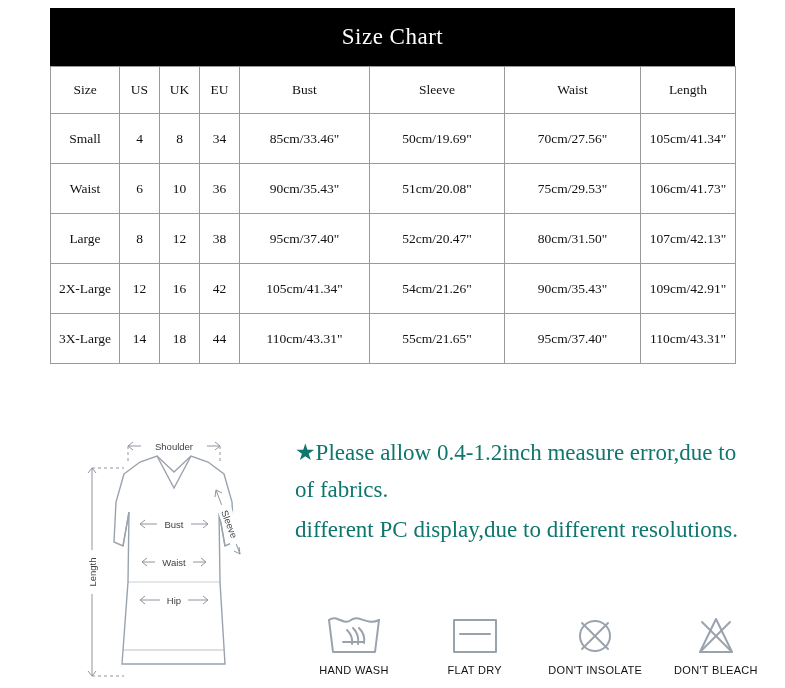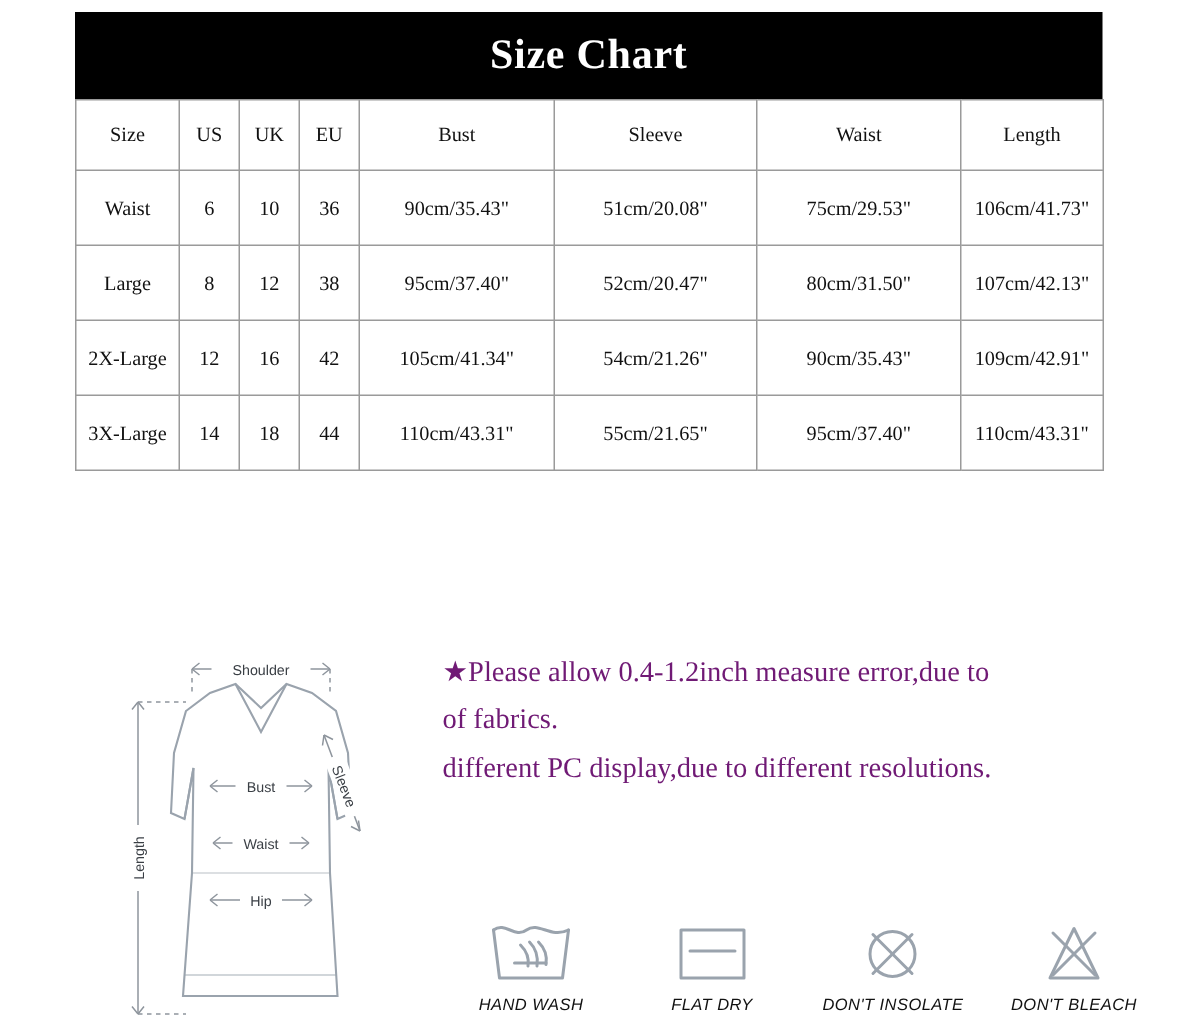--- a/index.html
+++ b/index.html
@@ -22,22 +22,22 @@
     position: absolute;
     left: 50px; top: 8px;
     width: 685px; height: 58px;
     background: #000000;
     color: #ffffff;
     display: flex;
     align-items: center;
     justify-content: center;
   }
   .title-bar .title-text {
-    font-size: 28px;
-    font-weight: bold;
+    font-size: 23px;
+    font-weight: normal;
     letter-spacing: 0.5px;
   }
 
   
   .size-table {
     position: absolute;
     left: 50px; top: 66px;
     width: 685px;
     border-collapse: collapse;
     table-layout: fixed;
@@ -83,22 +83,22 @@
   }
   .diagram svg { display: block; }
 
   
   .notes {
     position: absolute;
     left: 295px; top: 10px;
     width: 480px;
   }
   .note-line {
-    font-size: 19px;
-    color: #701a75;
+    font-size: 23px;
+    color: #0f766e;
     line-height: 1.62;
     white-space: pre-wrap;
   }
   .note-block { margin-bottom: 2px; }
 
   
   .care-row {
     position: absolute;
     left: 300px; top: 178px;
     width: 470px;
@@ -112,21 +112,20 @@
     align-items: center;
   }
   .care-item .glyph { height: 56px; display:flex; align-items:flex-end; }
   .care-item .care-label {
     margin-top: 6px;
     font-size: 11px;
     color: #111111;
     letter-spacing: 0.3px;
     text-align: center;
     font-family: "Liberation Sans", sans-serif;
-    font-style: italic;
   }
 </style>
 </head>
 <body>
 
 <div id="page">
 
   <div class="title-bar">
     <span class="title-text">Size Chart</span>
   </div>
@@ -148,20 +147,30 @@
         <th>US</th>
         <th>UK</th>
         <th>EU</th>
         <th>Bust</th>
         <th>Sleeve</th>
         <th>Waist</th>
         <th>Length</th>
       </tr>
     </thead>
     <tbody>
+      <tr>
+        <td>Small</td>
+        <td>4</td>
+        <td>8</td>
+        <td>34</td>
+        <td>85cm/33.46"</td>
+        <td>50cm/19.69"</td>
+        <td>70cm/27.56"</td>
+        <td>105cm/41.34"</td>
+      </tr>
       <tr>
         <td>Waist</td>
         <td>6</td>
         <td>10</td>
         <td>36</td>
         <td>90cm/35.43"</td>
         <td>51cm/20.08"</td>
         <td>75cm/29.53"</td>
         <td>106cm/41.73"</td>
       </tr>

